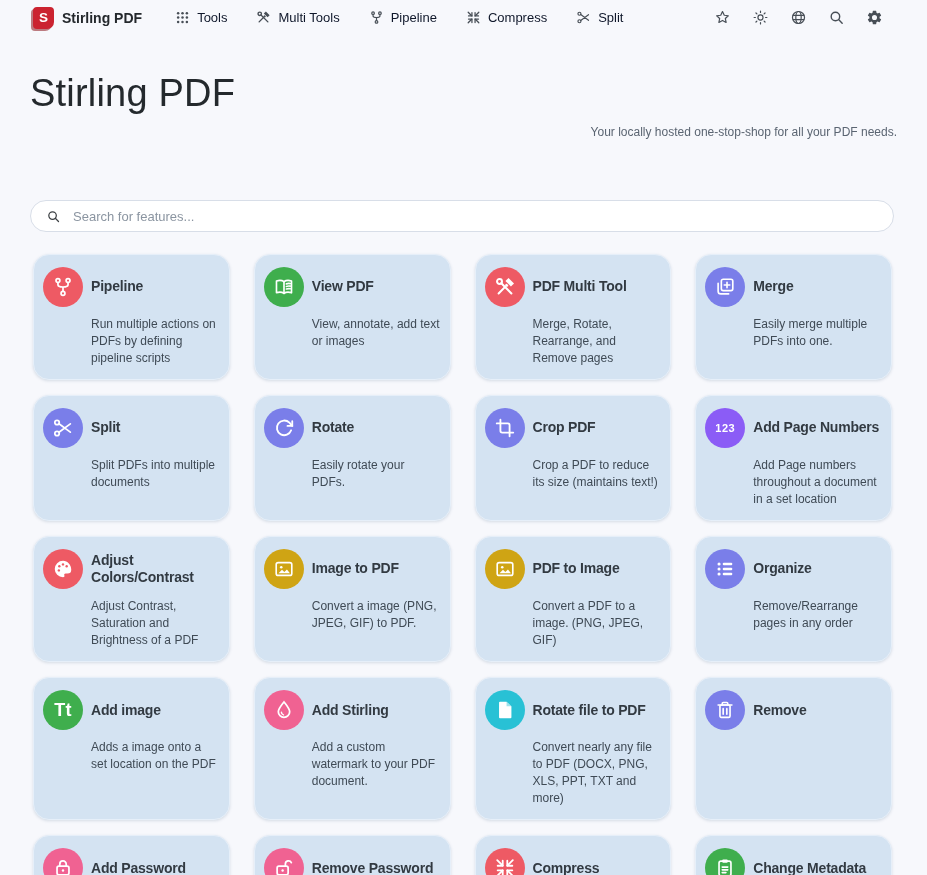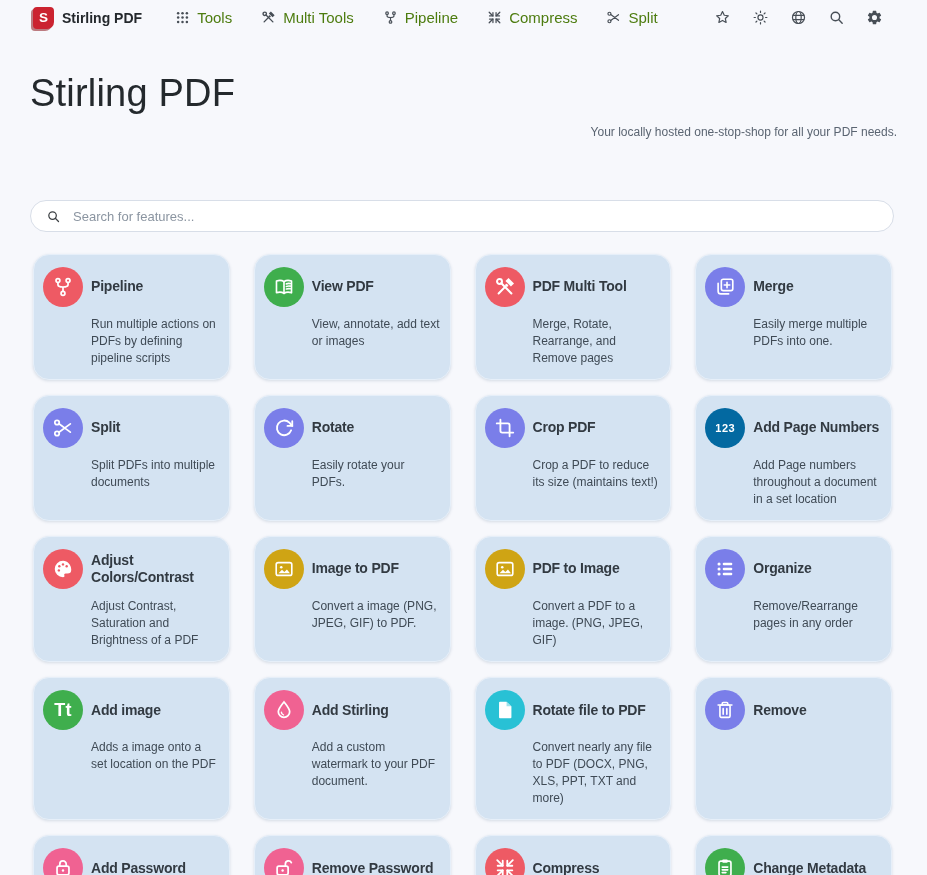--- a/index.html
+++ b/index.html
@@ -24,21 +24,21 @@
     border-radius: 4px 4px 7px 4px;
     color: #fff; font-weight: 700; font-size: 13.5px;
     display: flex; align-items: center; justify-content: center;
     box-shadow: -2px 2px 0 rgba(140,20,25,.55);
   }
   .brand-label { font-size: 14px; font-weight: 700; color: #24282c; }
   .nav-items { display: flex; align-items: center; gap: 29px; }
   .nav-item {
     display: flex; align-items: center; gap: 7px;
     background: none; border: none; padding: 0; cursor: pointer;
-    font-family: inherit; font-size: 15px; color: #4d7c0f;
+    font-family: inherit; font-size: 13px; color: #0f172a;
   }
   .nav-item .ico svg { width: 15px; height: 15px; display: block; color: #474e56; }
   .nav-right { display: flex; align-items: center; gap: 21px; }
   .nav-action {
     background: none; border: none; padding: 0; cursor: pointer; line-height: 0;
   }
   .nav-action svg { width: 17px; height: 17px; color: #474e56; }
   
   header { padding: 0 30px; margin-top: 39px; }
   h1 { margin: 0; font-size: 38px; font-weight: 400; color: #24292d; letter-spacing: .2px; }
@@ -286,21 +286,21 @@
       <div class="card-icon" style="background: rgb(122, 126, 233); --cc: #7A7EE9;">
         <svg viewBox="0 0 24 24" fill="none" stroke="currentColor" stroke-width="2" stroke-linecap="round" stroke-linejoin="round">
           <path d="M7 3v12a2 2 0 0 0 2 2h12"></path>
           <path d="M3 7h12a2 2 0 0 1 2 2v12"></path>
         </svg>
       </div>
       <h3>Crop PDF</h3>
       <p>Crop a PDF to reduce its size (maintains text!)</p>
     </article>
     <article class="card">
-      <div class="card-icon" style="background: #0369a1; --cc: #3FAE4D;">
+      <div class="card-icon" style="background: #8b5cf6; --cc: #3FAE4D;">
         <span class="icon-text sm">123</span>
       </div>
       <h3>Add Page Numbers</h3>
       <p>Add Page numbers throughout a document in a set location</p>
     </article>
     <article class="card">
       <div class="card-icon" style="background: rgb(238, 90, 100); --cc: #EE5A64;">
         <svg viewBox="0 0 24 24">
           <path fill="currentColor" d="M12 3a9 9 0 0 0 0 18c1.3 0 1.9-.9 1.5-1.9-.5-1.2.1-2.1 1.4-2.1h1.9A4.2 4.2 0 0 0 21 12.8C21 7.4 17 3 12 3z"></path>
           <circle cx="8" cy="9" r="1.3" fill="var(--cc,#888)"></circle>

